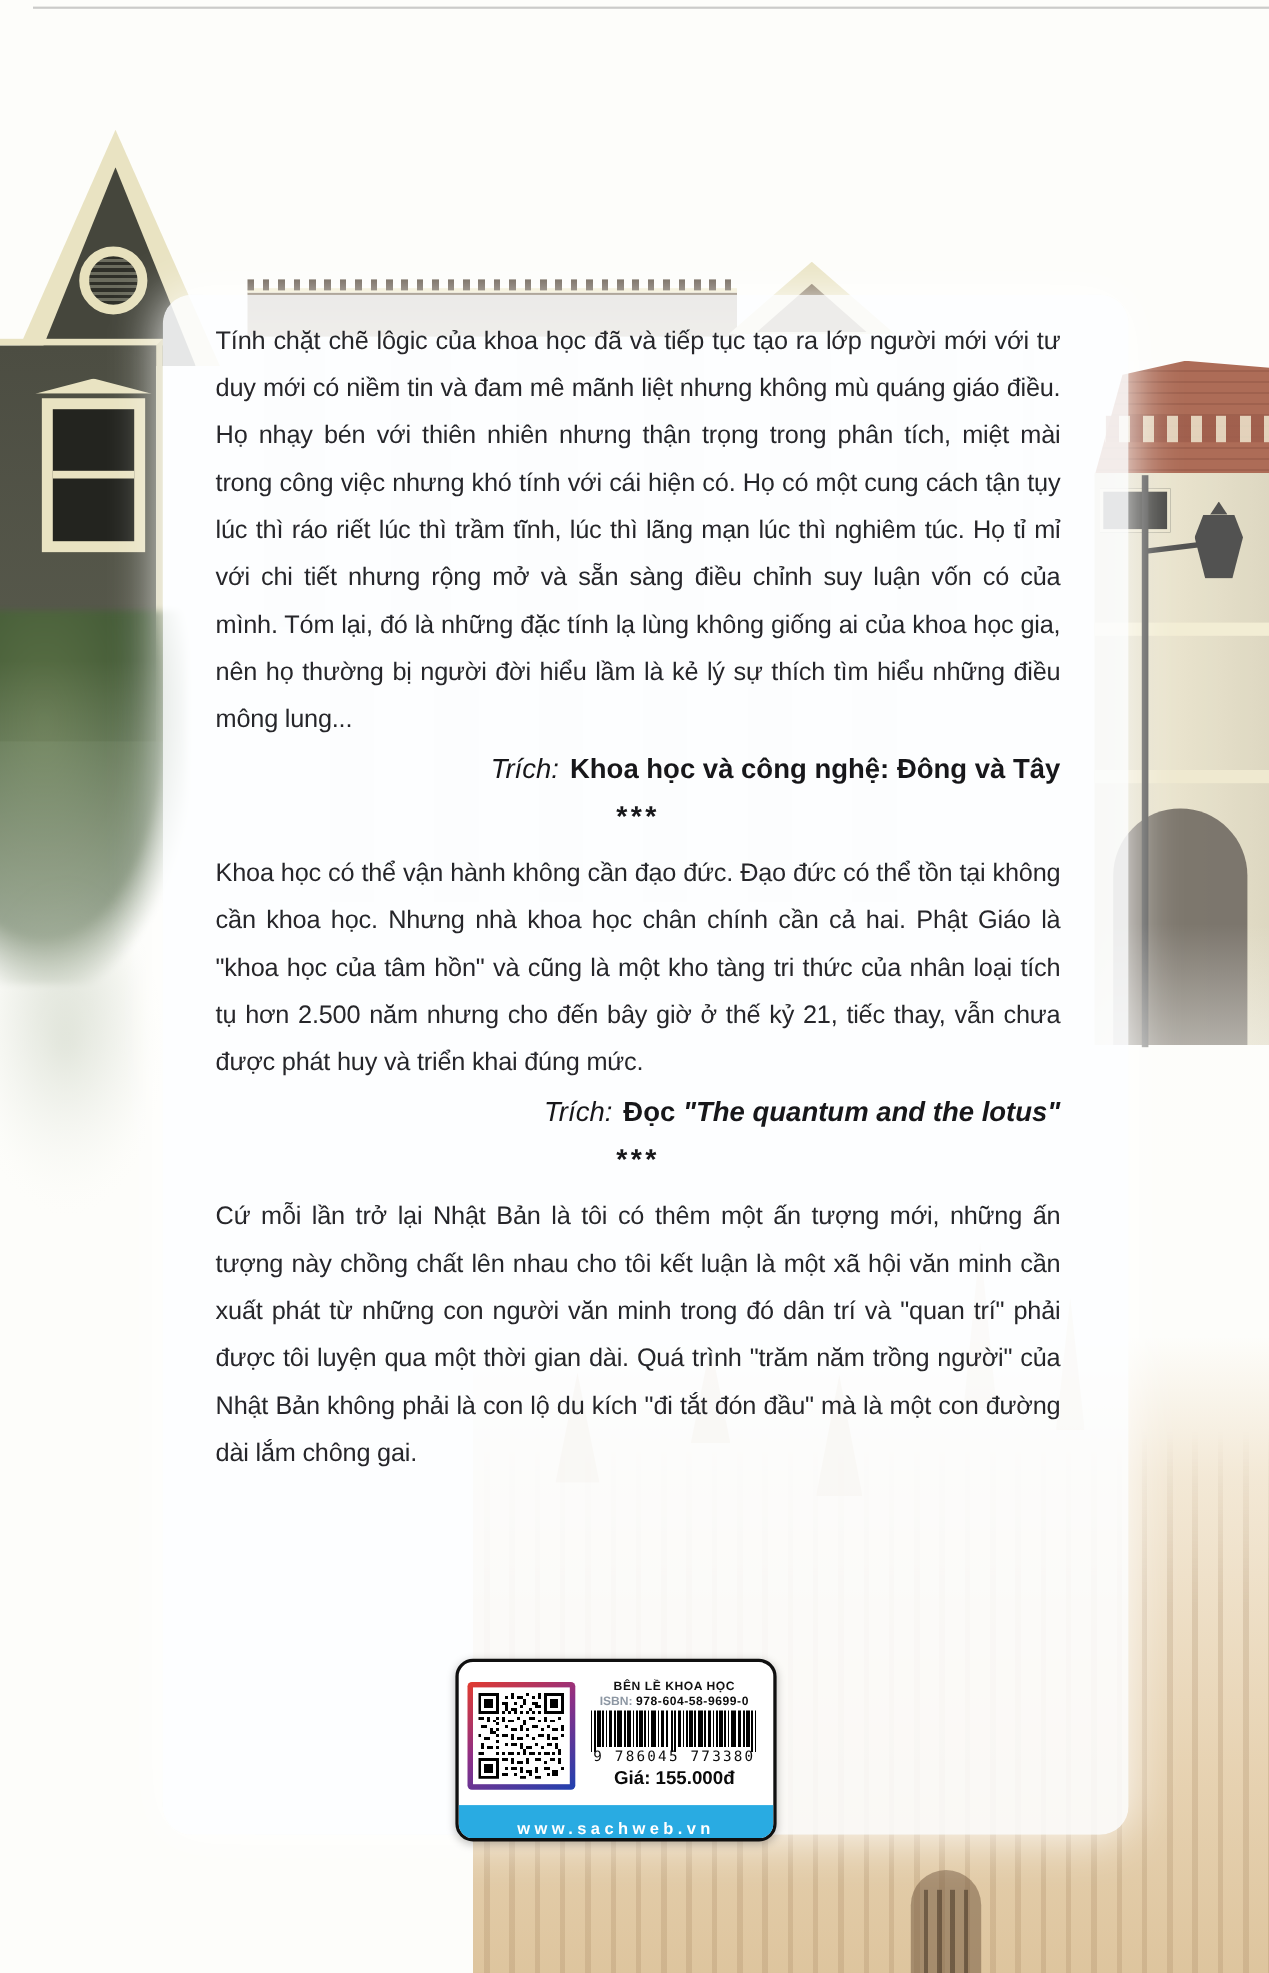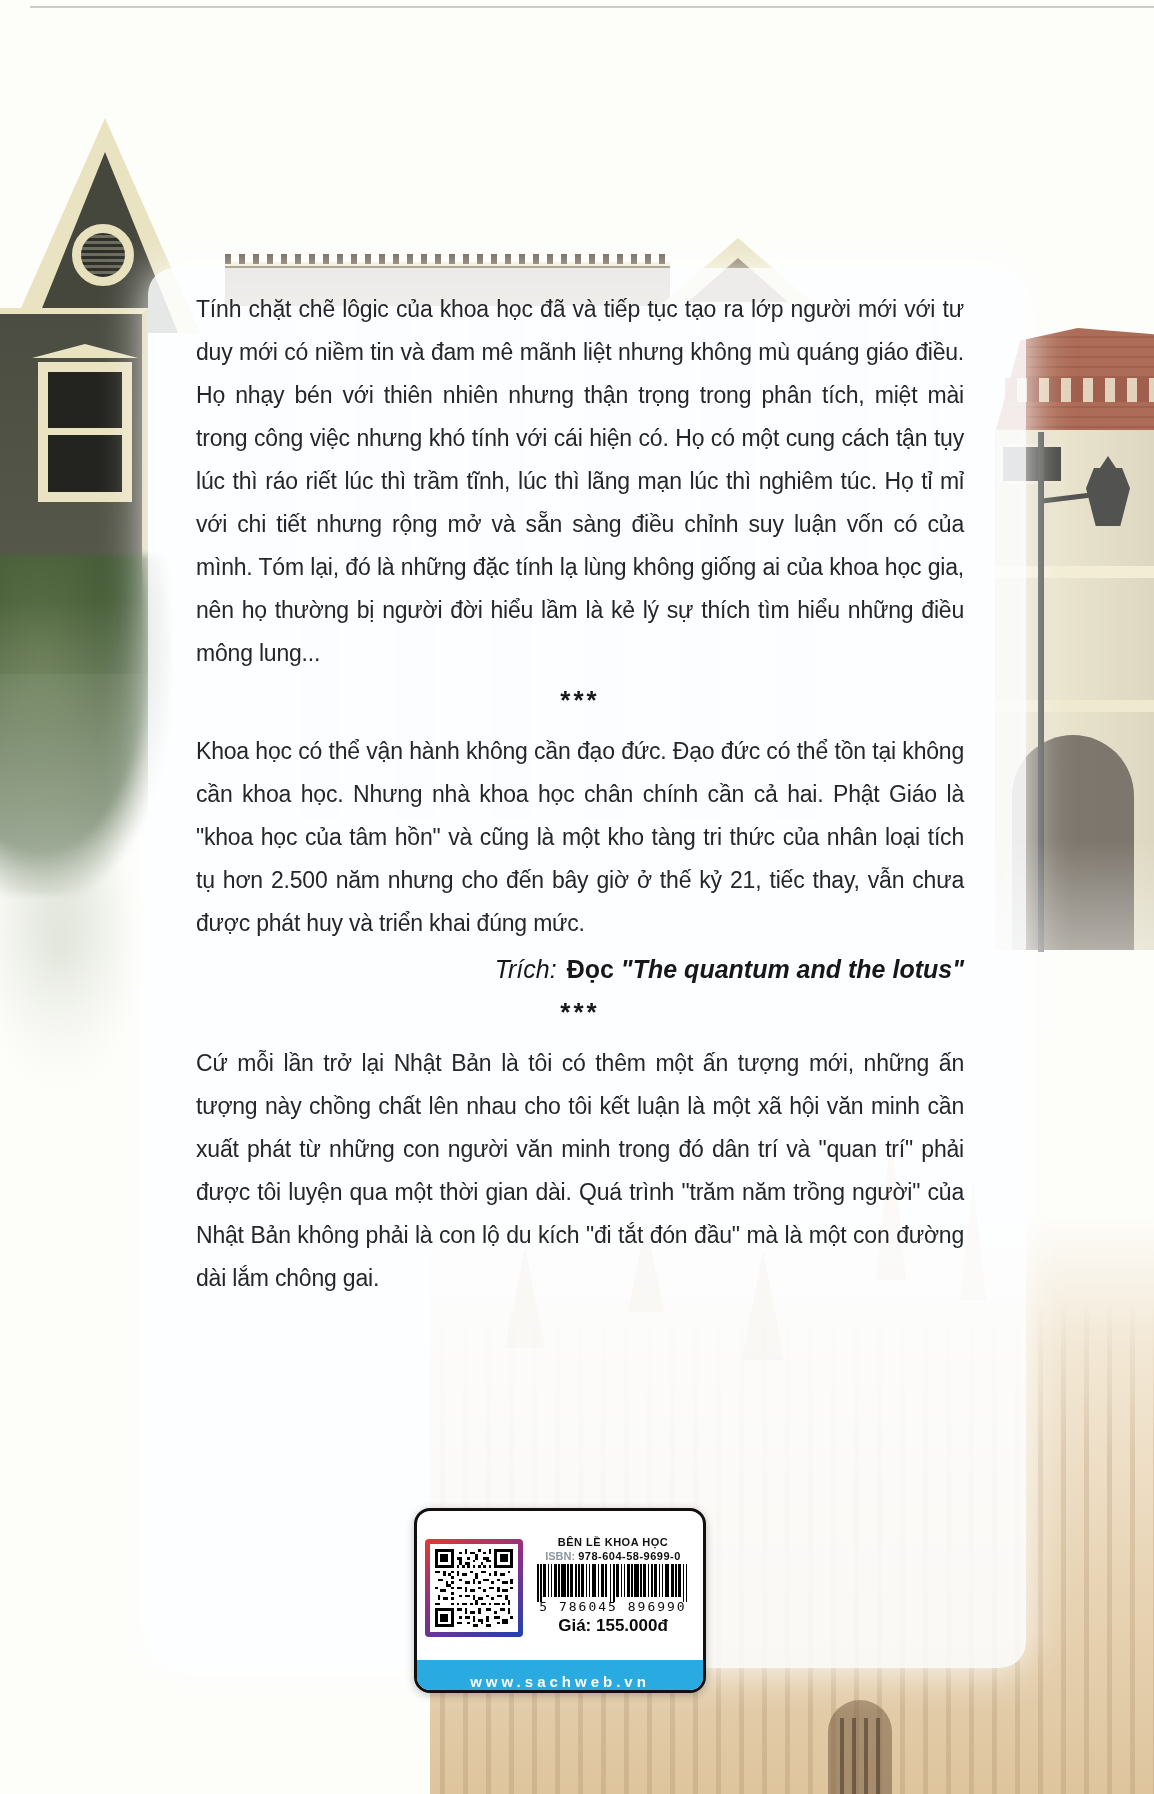--- a/index.html
+++ b/index.html
@@ -98,21 +98,21 @@
   .para{font-size:23px;line-height:43px;letter-spacing:-.2px;color:#26262a;
     text-align:justify;margin:0 0 6px;}
   .attr{text-align:right;font-size:25px;line-height:36px;color:#17171a;margin:2px 0 0;}
   .attr .prefix{font-style:italic;font-weight:400;margin-right:10px;}
   .attr .strong{font-weight:700;}
   .attr .ital{font-weight:700;font-style:italic;}
   .sep{text-align:center;font-weight:700;font-size:26px;letter-spacing:3px;
     color:#17171a;margin:10px 0 14px;}
 
   
-  .sticker{left:414px;top:1508px;width:292px;height:185px;background:#fff;
+  .sticker{left:414px;top:1508px;width:292px;height:166px;background:#fff;
     border:3px solid #101010;border-radius:16px;box-sizing:border-box;overflow:hidden;
     display:flex;flex-direction:column;box-shadow:0 2px 8px rgba(0,0,0,.25);}
   .sticker-main{flex:1;display:flex;align-items:center;gap:8px;padding:6px 8px 2px;}
   .qr-wrap{flex:none;width:98px;height:98px;box-sizing:border-box;padding:5px;border-radius:4px;
     background:linear-gradient(150deg,#e23b2e 0%,#8e2f86 45%,#1f41b0 100%);}
   .qr-inner{width:88px;height:88px;background:#fff;box-sizing:border-box;padding:5px;}
   .qr-inner svg{display:block;width:78px;height:78px;}
   .sticker-right{flex:1;text-align:center;min-width:0;}
   .sticker-title{font-size:11px;font-weight:700;letter-spacing:.5px;color:#111;}
   .isbn-line{font-size:11px;margin-top:2px;white-space:nowrap;}
@@ -167,20 +167,21 @@
 <div class="abs spire s2"></div>
 <div class="abs spire s3"></div>
 <div class="abs spire s4"></div>
 <div class="abs spire s5"></div>
 <div class="abs gothic-win"></div>
 
 <div class="abs panel">
   <div class="panel-inner">
 
     <p class="para">Tính chặt chẽ lôgic của khoa học đã và tiếp tục tạo ra lớp người mới với tư duy mới có niềm tin và đam mê mãnh liệt nhưng không mù quáng giáo điều. Họ nhạy bén với thiên nhiên nhưng thận trọng trong phân tích, miệt mài trong công việc nhưng khó tính với cái hiện có. Họ có một cung cách tận tụy lúc thì ráo riết lúc thì trầm tĩnh, lúc thì lãng mạn lúc thì nghiêm túc. Họ tỉ mỉ với chi tiết nhưng rộng mở và sẵn sàng điều chỉnh suy luận vốn có của mình. Tóm lại, đó là những đặc tính lạ lùng không giống ai của khoa học gia, nên họ thường bị người đời hiểu lầm là kẻ lý sự thích tìm hiểu những điều mông lung...</p>
+    <p class="attr"><span class="prefix">Trích:</span><span class="strong">Khoa học và công nghệ: Đông và Tây</span></p>
     <div class="sep">***</div>
 
     <p class="para">Khoa học có thể vận hành không cần đạo đức. Đạo đức có thể tồn tại không cần khoa học. Nhưng nhà khoa học chân chính cần cả hai. Phật Giáo là "khoa học của tâm hồn" và cũng là một kho tàng tri thức của nhân loại tích tụ hơn 2.500 năm nhưng cho đến bây giờ ở thế kỷ 21, tiếc thay, vẫn chưa được phát huy và triển khai đúng mức.</p>
     <p class="attr"><span class="prefix">Trích:</span><span class="strong">Đọc</span> <span class="ital">"The quantum and the lotus"</span></p>
     <div class="sep">***</div>
 
     <p class="para">Cứ mỗi lần trở lại Nhật Bản là tôi có thêm một ấn tượng mới, những ấn tượng này chồng chất lên nhau cho tôi kết luận là một xã hội văn minh cần xuất phát từ những con người văn minh trong đó dân trí và "quan trí" phải được tôi luyện qua một thời gian dài. Quá trình "trăm năm trồng người" của Nhật Bản không phải là con lộ du kích "đi tắt đón đầu" mà là một con đường dài lắm chông gai.</p>
 
   </div>
 </div>
@@ -245,20 +246,20 @@
             <rect x="82" y="0" width="1" height="28"></rect>
               <rect x="84" y="0" width="3" height="28"></rect>
             <rect x="88" y="0" width="2" height="28"></rect>
               <rect x="91" y="0" width="1" height="28"></rect>
             <rect x="93" y="0" width="2" height="28"></rect>
             <rect x="96" y="0" width="1" height="32"></rect>
               <rect x="98" y="0" width="1" height="32"></rect>
           </g>
         </svg>
       </div>
-      <div class="barcode-digits">5 786045 896990</div>
+      <div class="barcode-digits">9 786045 773380</div>
       <div class="price">Giá: 155.000đ</div>
     </div>
   </div>
   <div class="sticker-band">
       <span>www.sachweb.vn</span>
     </div>
 </div>
 
 </body></html>

